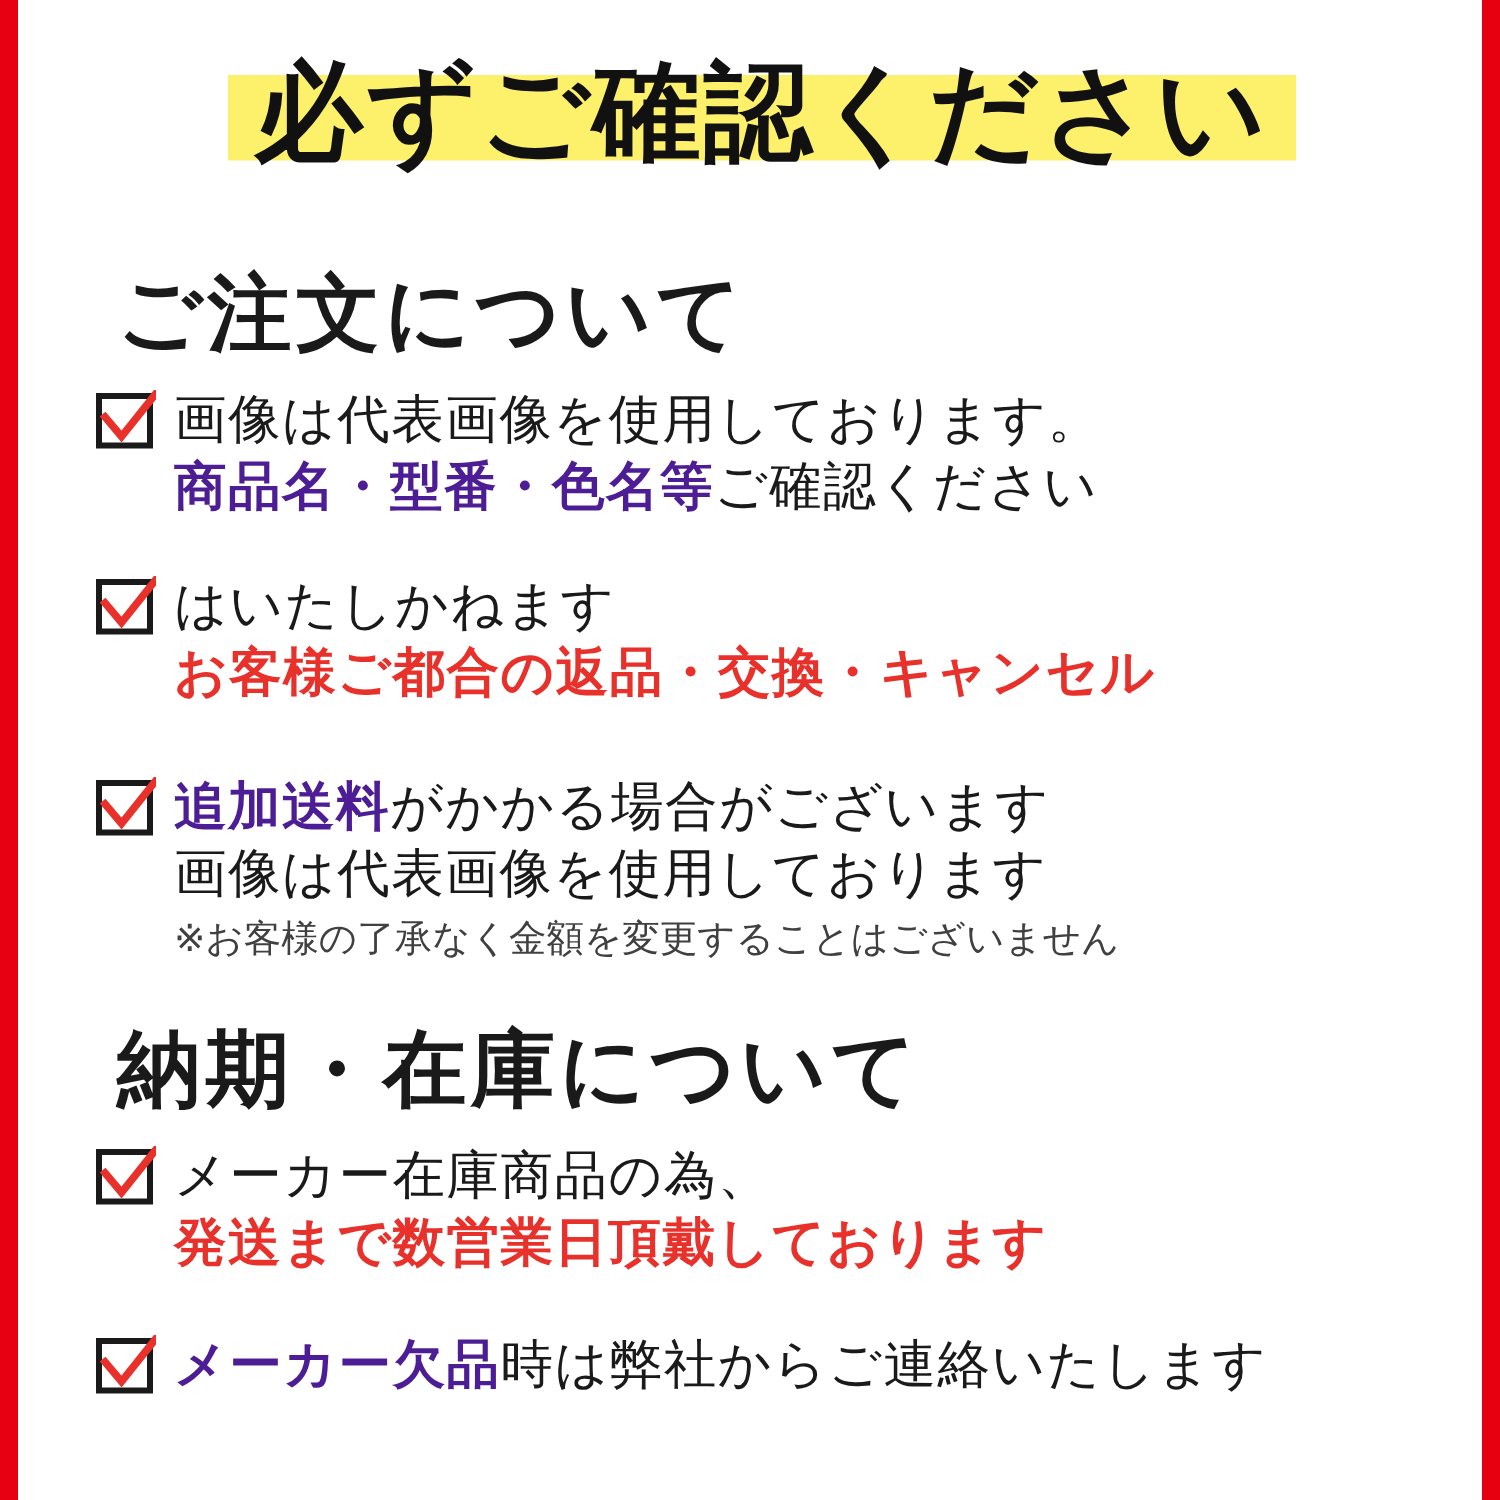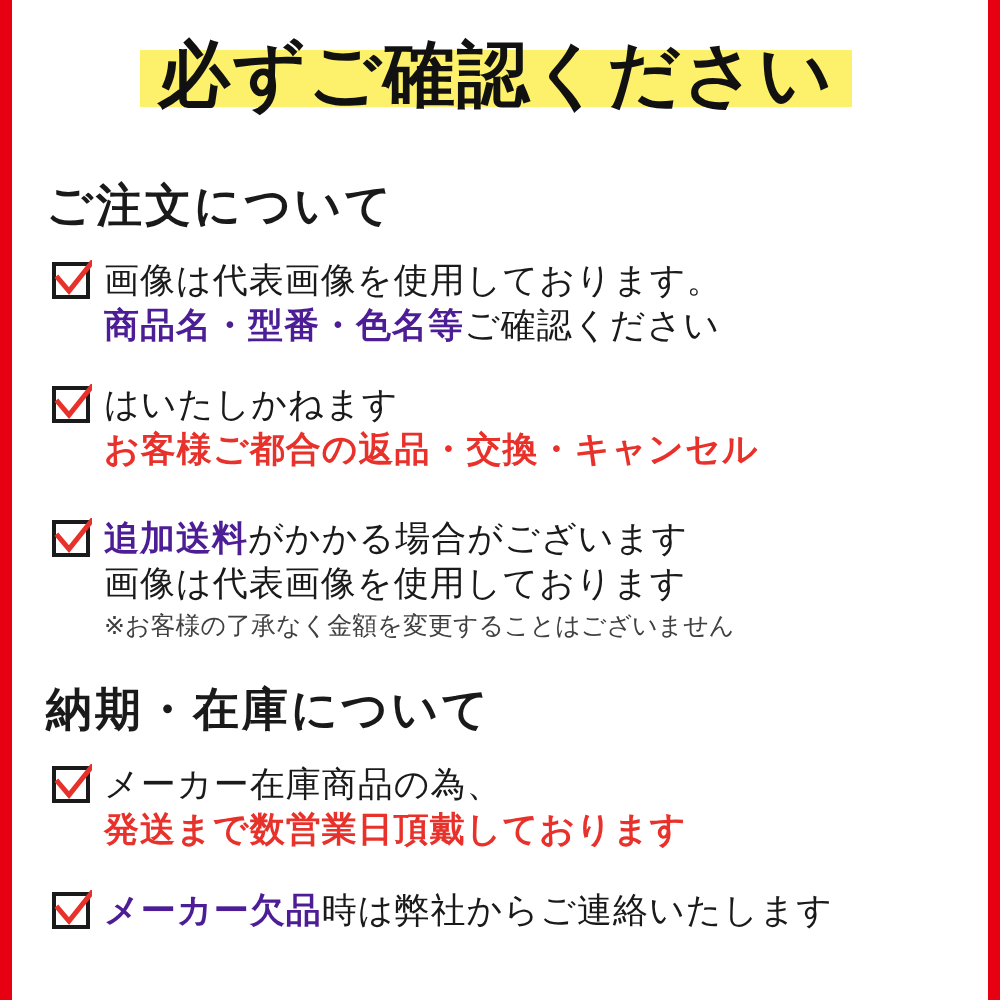--- a/index.html
+++ b/index.html
@@ -22,21 +22,21 @@
     top: 0;
     width: 12px;
     height: 1000px;
     background: #e60012;
   }
   .side-bar.left { left: 0; }
   .side-bar.right { right: 0; }
 
   .content {
     position: absolute;
-    left: 8px;
+    left: 20px;
     top: 0;
     width: 898px;
     height: 1000px;
   }
 
   
   .title-wrap {
     position: absolute;
     left: 0;
     top: 34px;
@@ -65,26 +65,27 @@
     font-weight: bold;
     letter-spacing: 2px;
     color: #111111;
     line-height: 1.12;
     white-space: nowrap;
   }
 
   
   .section-heading {
     position: absolute;
-    font-size: 46px;
+    font-size: 56px;
     font-weight: bold;
     color: #1a1a1a;
     letter-spacing: 3px;
     line-height: 1;
     white-space: nowrap;
+    margin-left: 20px;
   }
   #heading-order { left: 38px; top: 182px; }
   #heading-delivery { left: 38px; top: 686px; }
 
   
   .item {
     position: absolute;
     left: 44px;
     width: 920px;
   }

